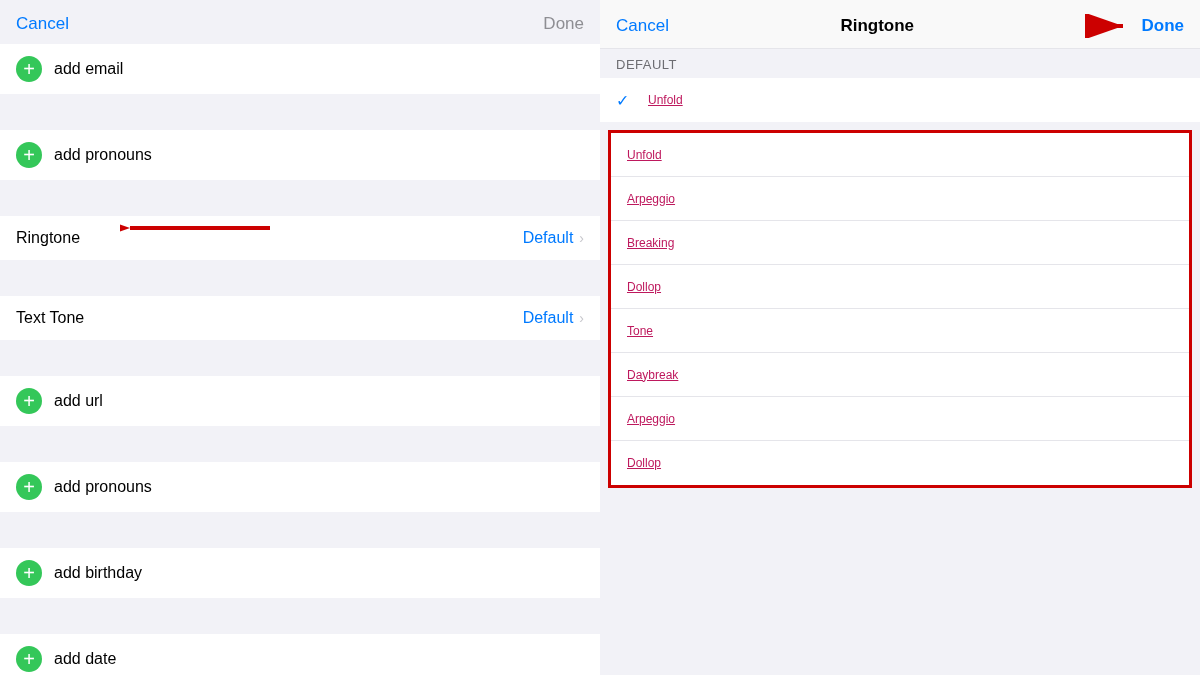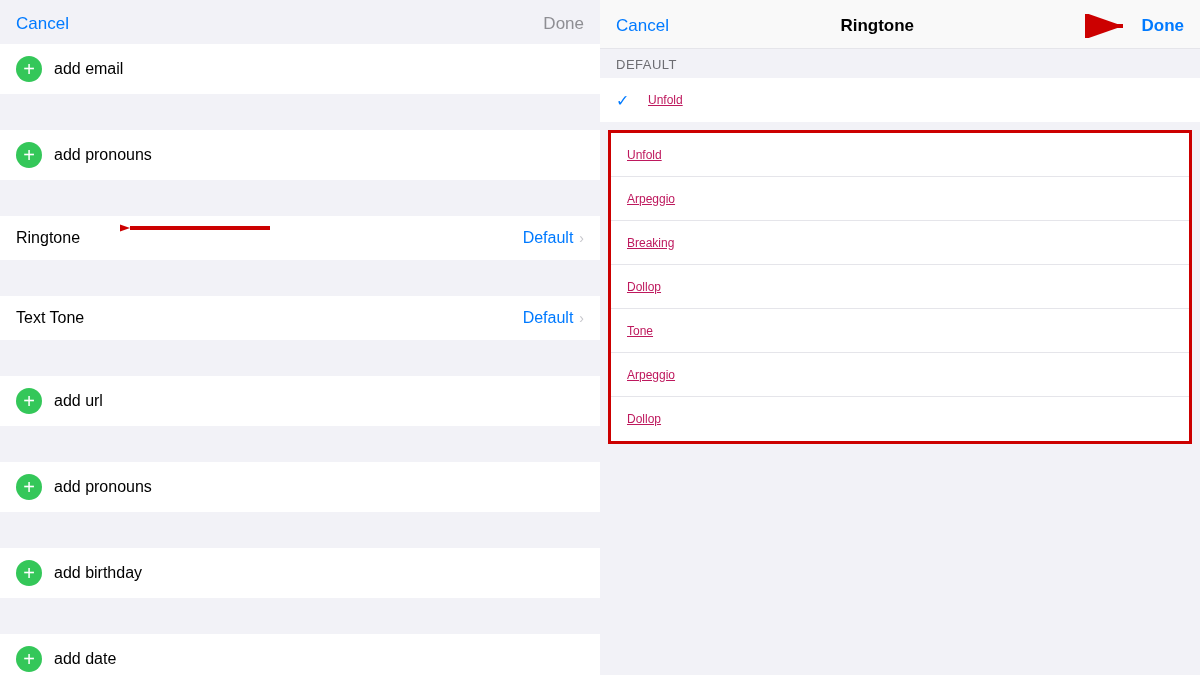--- a/index.html
+++ b/index.html
@@ -316,20 +316,23 @@
         <div class="ringtone-row">
           <span class="name">Breaking</span>
         </div>
         <div class="ringtone-row">
           <span class="name">Dollop</span>
         </div>
         <div class="ringtone-row">
           <span class="name">Tone</span>
         </div>
         <div class="ringtone-row">
+          <span class="name">Daybreak</span>
+        </div>
+        <div class="ringtone-row">
           <span class="name">Arpeggio</span>
         </div>
         <div class="ringtone-row">
           <span class="name">Dollop</span>
         </div>
       </div>
   </div>
 </div>
 
 </body></html>

